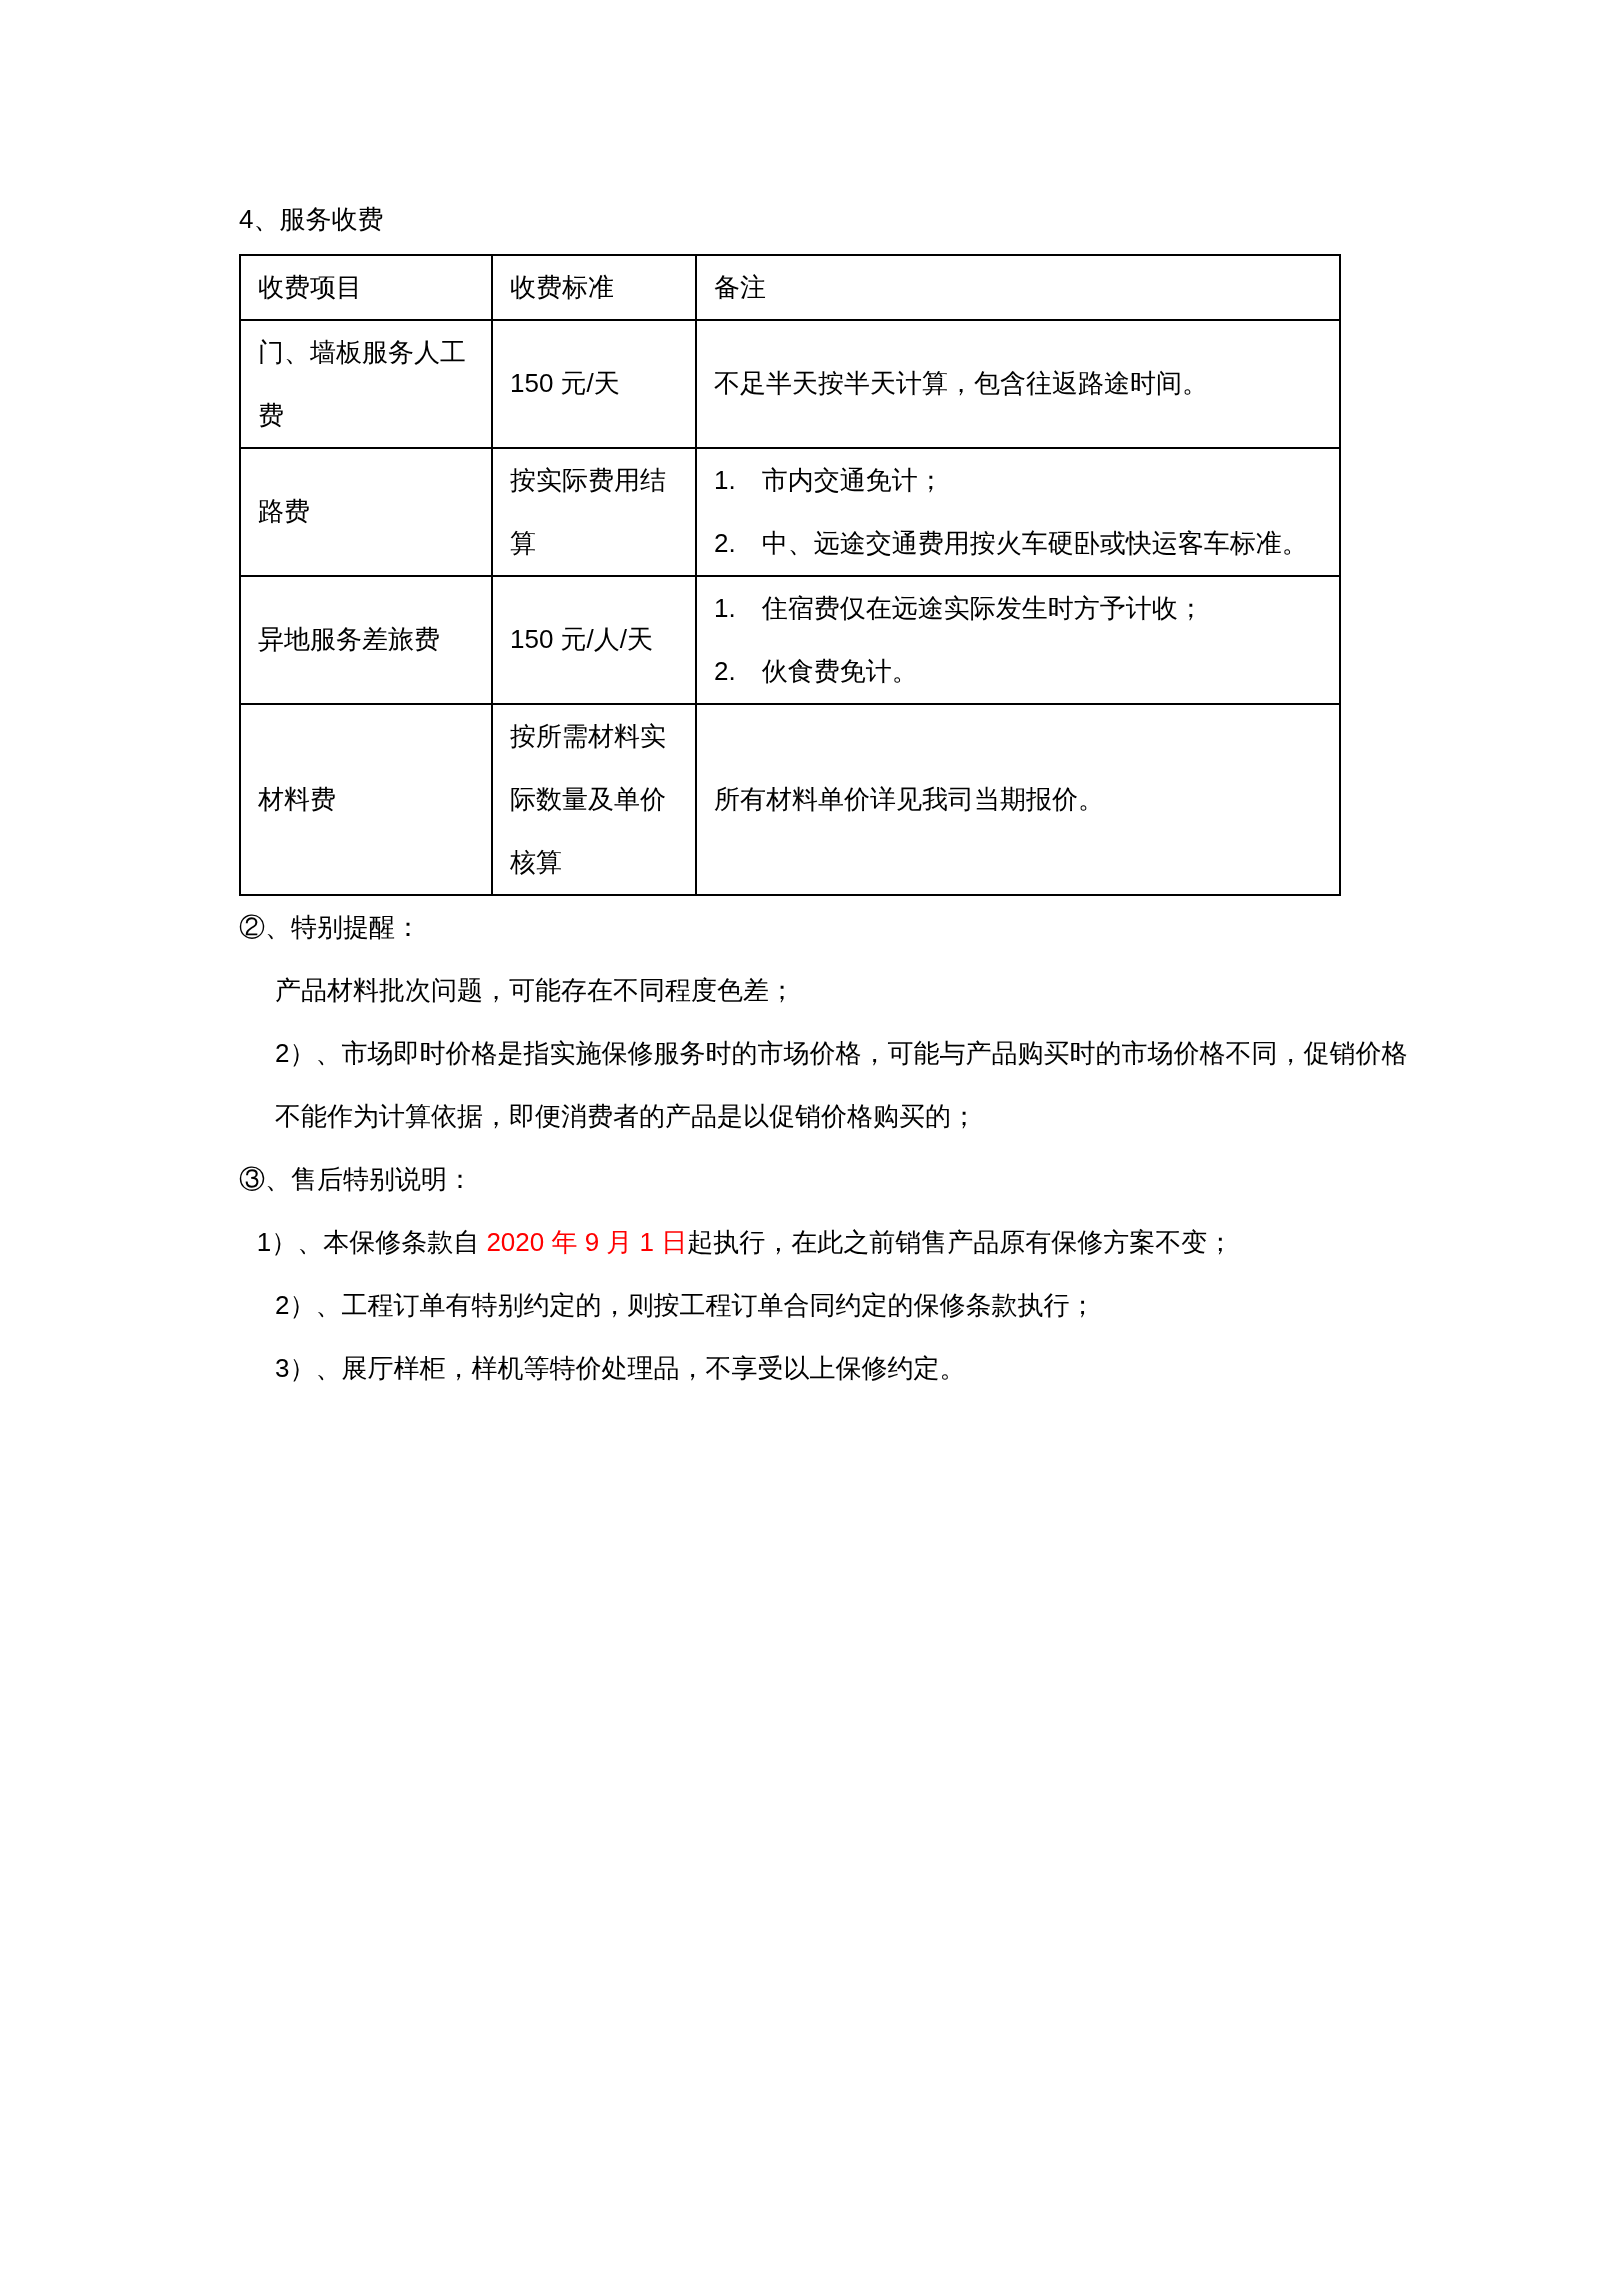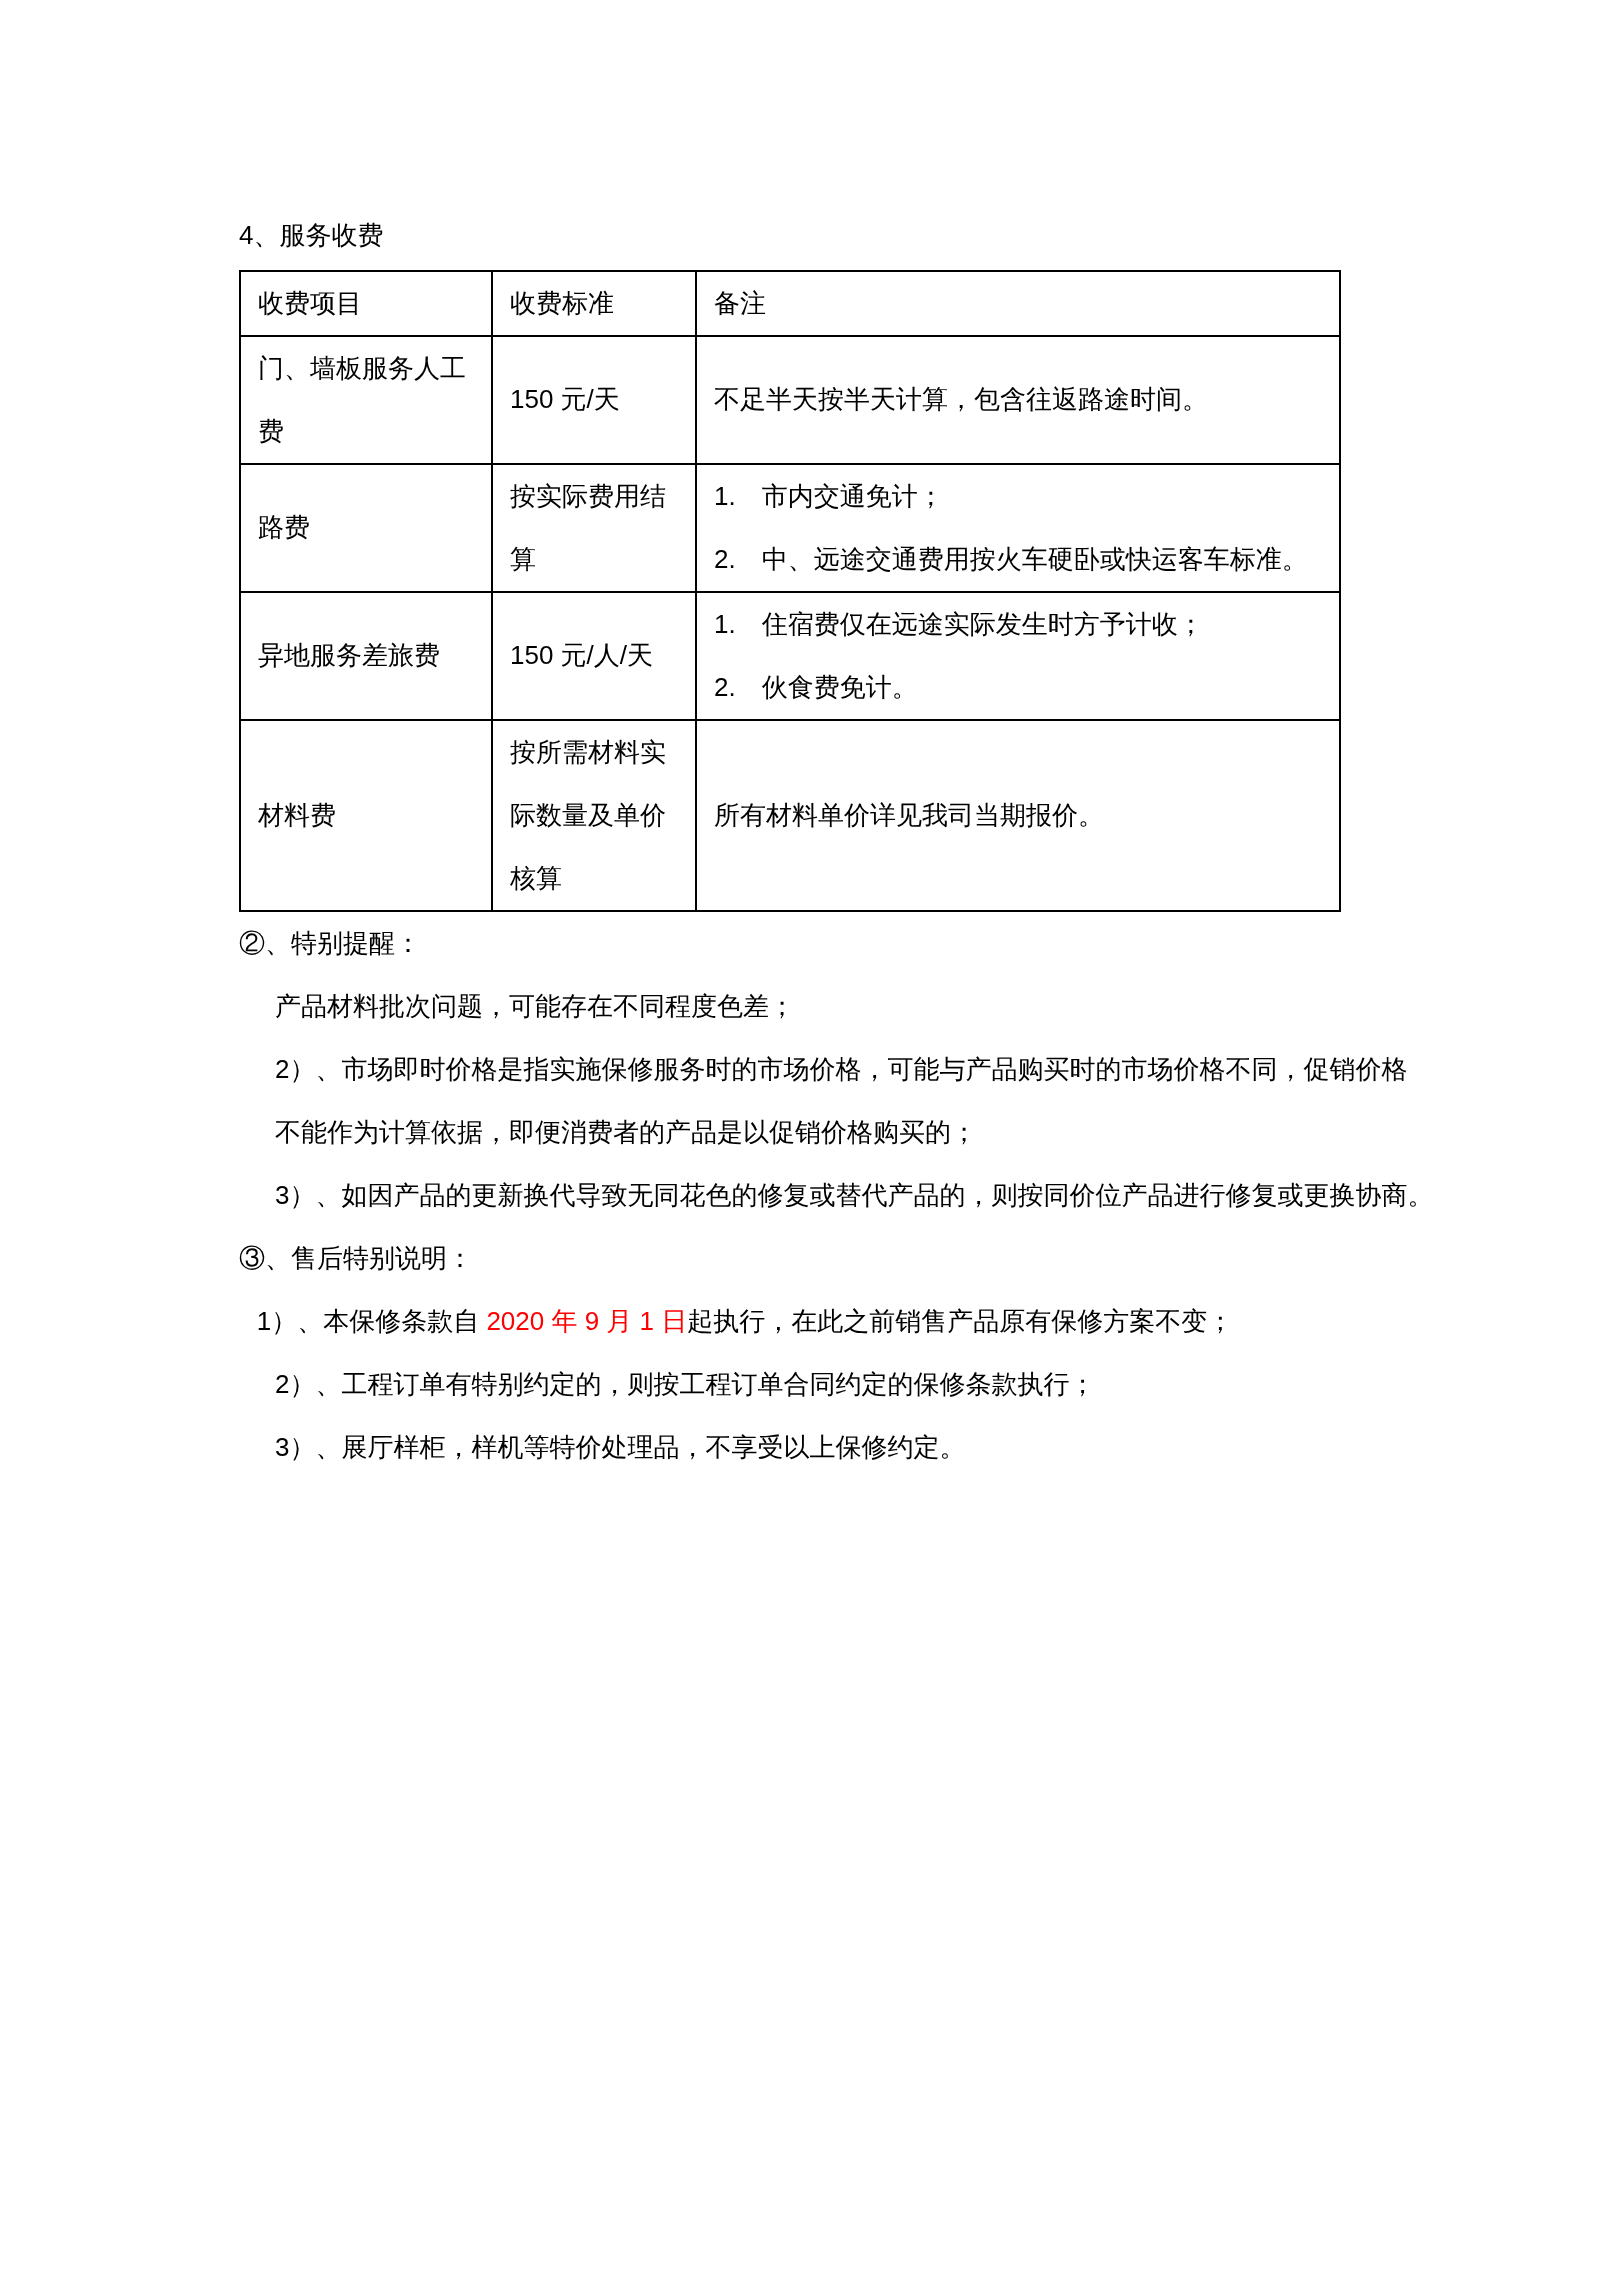--- a/index.html
+++ b/index.html
@@ -5,21 +5,21 @@
   html, body { margin: 0; padding: 0; }
   body {
     width: 1623px; height: 2295px;
     background: #ffffff;
     position: relative;
     font-family: "Liberation Sans", sans-serif;
     color: #000000;
   }
   .content {
     position: absolute;
-    left: 239px; top: 204px;
+    left: 239px; top: 188px;
     width: 1171px;
     font-size: 26px;
     color: #000000;
   }
   .line {
     margin: 0;
     line-height: 63px;
     white-space: pre;
   }
   .ind { margin-left: 36px; }
@@ -124,21 +124,20 @@
           <div class="cline">所有材料单价详见我司当期报价。</div>
         </td>
       </tr>
     </tbody>
   </table>
 
   <p class="line">②、特别提醒：</p>
   <p class="line ind">产品材料批次问题，可能存在不同程度色差；</p>
   <p class="line ind">2）、市场即时价格是指实施保修服务时的市场价格，可能与产品购买时的市场价格不同，促销价格</p>
   <p class="line ind">不能作为计算依据，即便消费者的产品是以促销价格购买的；</p>
-  <p class="line ind">3）、如因产品的更新换代导致无同花色的修复或替代产品的，则按同价位产品进行修复或更换协商。</p>
 
   <p class="line">③、售后特别说明：</p>
   <p class="line ind-sm"><span>1）、本保修条款自 </span><span class="red">2020 年 9 月 1 日</span><span>起执行，在此之前销售产品原有保修方案不变；</span></p>
   <p class="line ind">2）、工程订单有特别约定的，则按工程订单合同约定的保修条款执行；</p>
   <p class="line ind">3）、展厅样柜，样机等特价处理品，不享受以上保修约定。</p>
 
 </div>
 
 
 </body></html>

